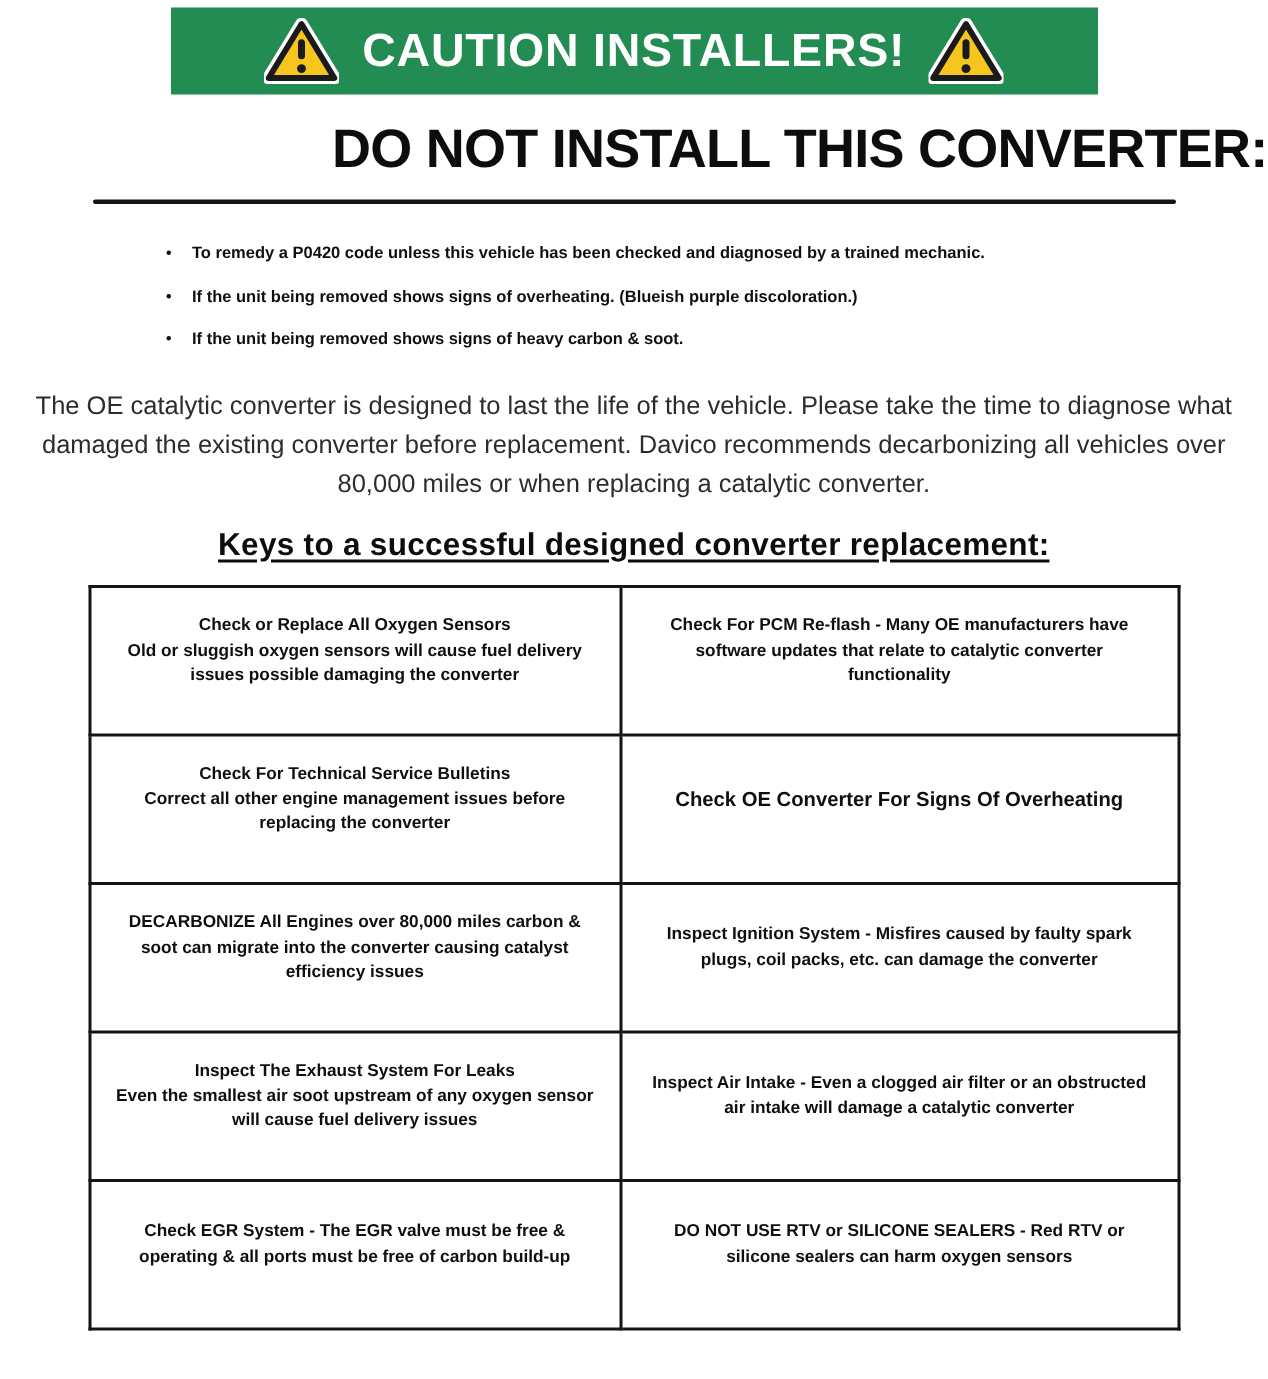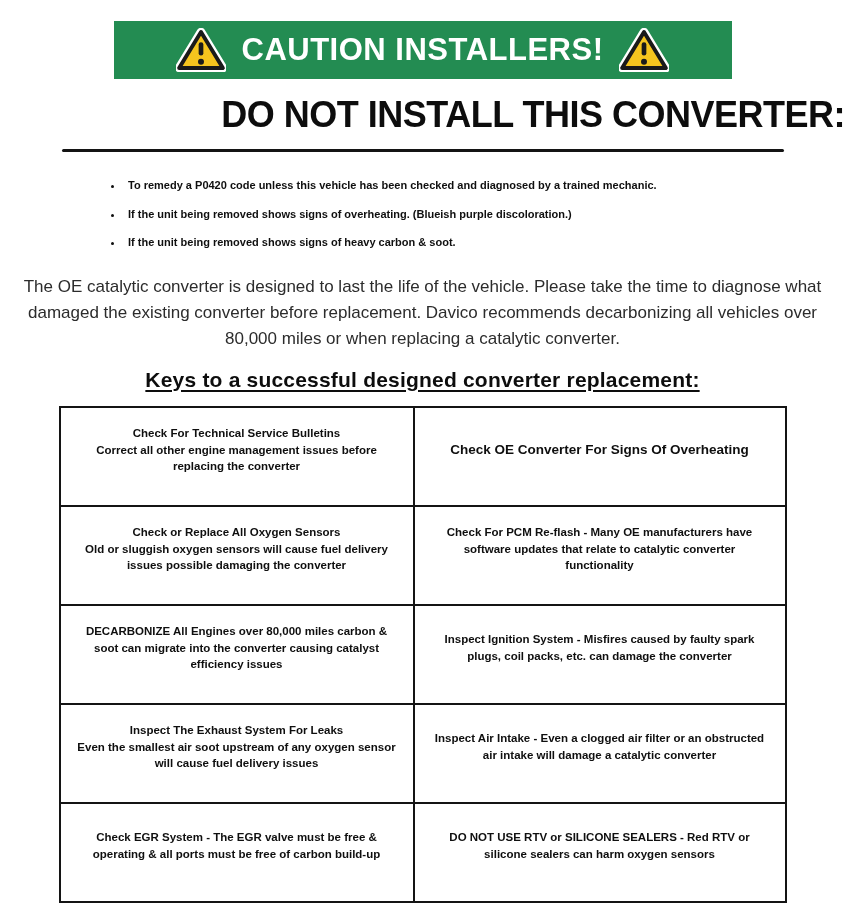--- a/index.html
+++ b/index.html
@@ -9,21 +9,21 @@
     font-family: "Liberation Sans", sans-serif;
     color: #111111;
   }
   .page {
     width: 845px;
     height: 919px;
     margin: 0 auto;
     background: #ffffff;
     overflow: hidden;
     box-sizing: border-box;
-    padding-top: 21px;
+    padding-top: 5px;
   }
 
   
   .banner {
     width: 618px;
     height: 58px;
     margin: 0 auto;
     background: #238c52;
     display: flex;
     align-items: center;
@@ -153,28 +153,28 @@
     <li>If the unit being removed shows signs of heavy carbon &amp; soot.</li>
   </ul>
 
   <p class="intro">The OE catalytic converter is designed to last the life of the vehicle. Please take the time to diagnose what damaged the existing converter before replacement. Davico recommends decarbonizing all vehicles over 80,000 miles or when replacing a catalytic converter.</p>
 
   <h3 class="keys-title">Keys to a successful designed converter replacement:</h3>
 
   <table class="tips">
     <tbody>
       <tr>
+        <td class="col-left">Check or Replace All Oxygen Sensors
+Old or sluggish oxygen sensors will cause fuel delivery issues possible damaging the converter</td>
+        <td class="col-right">Check For PCM Re-flash - Many OE manufacturers have software updates that relate to catalytic converter functionality</td>
+      </tr>
+      <tr>
         <td class="col-left">Check For Technical Service Bulletins
 Correct all other engine management issues before replacing the converter</td>
         <td class="col-right big">Check OE Converter For Signs Of Overheating</td>
-      </tr>
-      <tr>
-        <td class="col-left">Check or Replace All Oxygen Sensors
-Old or sluggish oxygen sensors will cause fuel delivery issues possible damaging the converter</td>
-        <td class="col-right">Check For PCM Re-flash - Many OE manufacturers have software updates that relate to catalytic converter functionality</td>
       </tr>
       <tr>
         <td class="col-left">DECARBONIZE All Engines over 80,000 miles carbon &amp; soot can migrate into the converter causing catalyst efficiency issues</td>
         <td class="col-right">Inspect Ignition System - Misfires caused by faulty spark plugs, coil packs, etc. can damage the converter</td>
       </tr>
       <tr>
         <td class="col-left">Inspect The Exhaust System For Leaks
 Even the smallest air soot upstream of any oxygen sensor will cause fuel delivery issues</td>
         <td class="col-right">Inspect Air Intake - Even a clogged air filter or an obstructed air intake will damage a catalytic converter</td>
       </tr>

